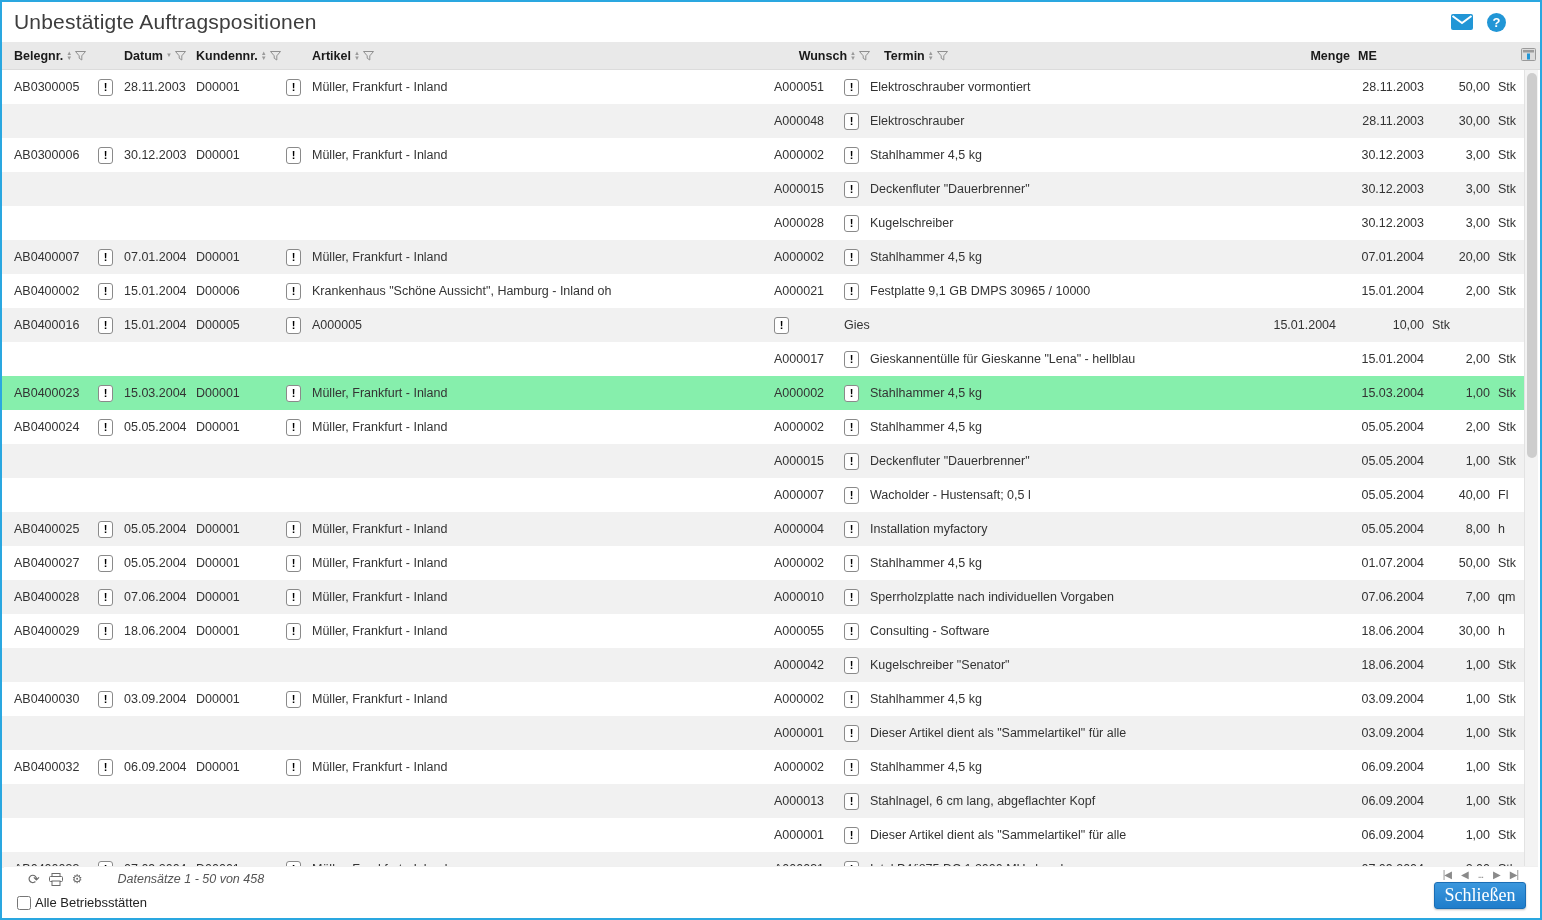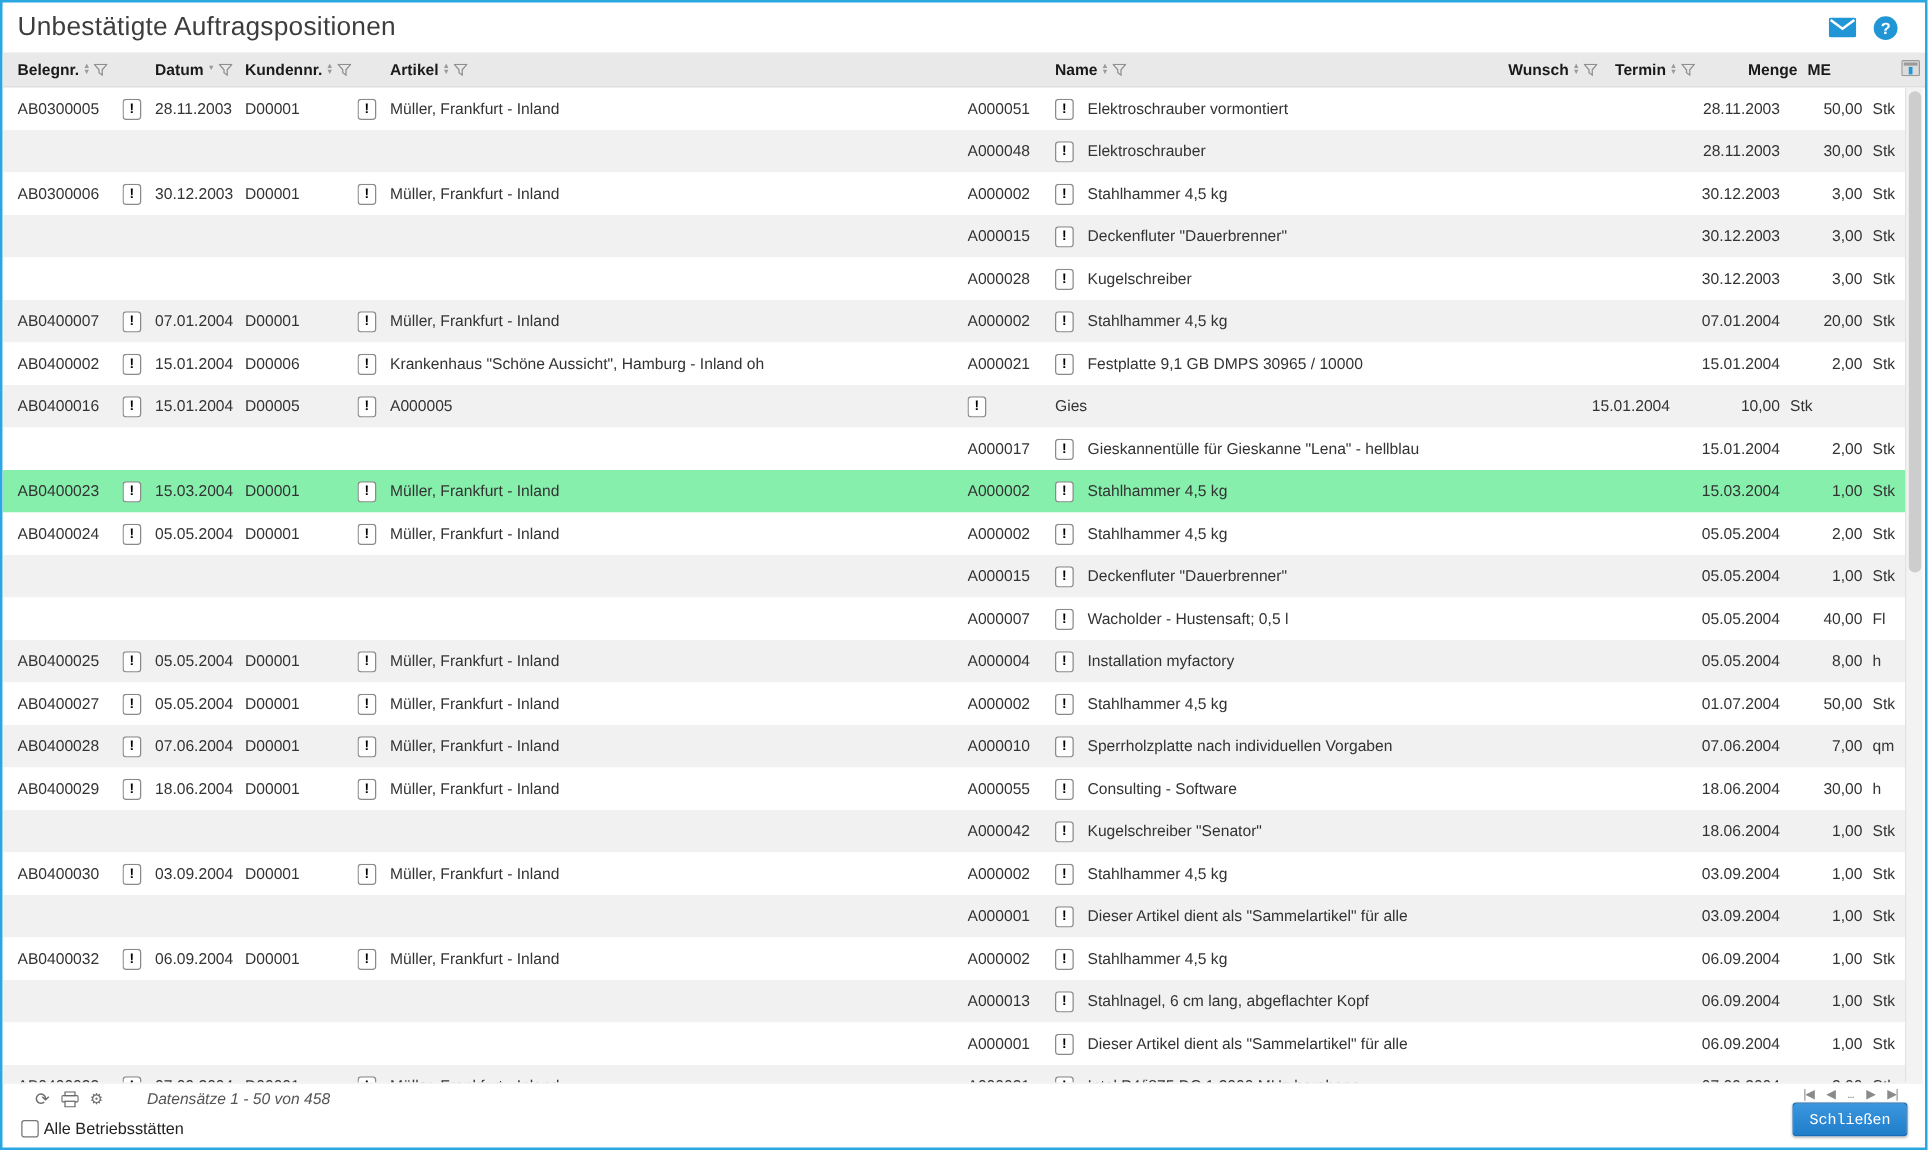--- a/index.html
+++ b/index.html
@@ -6,21 +6,21 @@
   html,body { width:1542px; height:920px; }
   body {
     font-family:"Liberation Sans", sans-serif;
     background:#ffffff;
     border:2px solid #2aa7e0;
     position:relative;
     overflow:hidden;
     color:#333;
   }
   
-  .titlebar { height:40px; display:flex; align-items:center; padding:0 14px 0 12px; }
+  .titlebar { height:40px; display:flex; align-items:center; padding:0 26px 0 12px; }
   .page-title { font-size:21px; color:#3d3d3d; letter-spacing:0.2px; }
   .titlebar-icons { margin-left:auto; display:flex; align-items:center; gap:14px; padding-right:8px; }
   .mail-btn svg { display:block; }
   .help-btn {
     width:19px; height:19px; border-radius:50%; background:#2196d6;
     color:#fff; font-size:13px; font-weight:bold; display:flex; align-items:center; justify-content:center;
     cursor:pointer;
   }
   
   .grid {
@@ -68,21 +68,21 @@
   .foot-toolbar { display:flex; align-items:center; height:24px; padding-left:24px; }
   .tool-icon { color:#6b6b6b; font-size:14px; margin-right:9px; cursor:pointer; display:flex; align-items:center; }
   .record-info { font-style:italic; color:#555; font-size:12.5px; margin-left:26px; }
   .foot-check { display:flex; align-items:center; padding-left:13px; margin-top:4px; font-size:13px; color:#222; }
   .foot-check input { width:14px; height:14px; margin-right:4px; }
   .pagination { position:absolute; right:20px; top:2px; display:flex; align-items:center; gap:10px; color:#8a8a8a; font-size:10px; }
   .pg { cursor:pointer; user-select:none; letter-spacing:-1px; }
   .close-btn {
     position:absolute; right:12px; bottom:7px; width:92px; height:27px;
     background:linear-gradient(#3b97dd,#1f7dcb); border:1px solid #1a6db4; border-radius:3px;
-    color:#fff; font-size:12px; font-family:Liberation Mono, monospace; cursor:pointer;
+    color:#fff; font-size:18px; font-family:Liberation Serif, serif; cursor:pointer;
     box-shadow:0 1px 2px rgba(0,0,0,0.25);
   }
 </style>
 </head>
 <body>
 
 <div class="titlebar">
   <span class="page-title">Unbestätigte Auftragspositionen</span>
   <div class="titlebar-icons">
     <span class="mail-btn">
@@ -139,32 +139,20 @@
         <span>▲</span>
         <span>▼</span>
       </span>
     <span class="funnel">
         <svg width="11" height="10" viewBox="0 0 11 10">
           <path d="M0.5 0.5 H10.5 L6.8 4.8 V9 L4.2 7.2 V4.8 Z" fill="none" stroke="#8f8f8f"></path>
         </svg>
       </span>
   </div>
   <div class="th"></div>
-  <div class="th">
-    <span>Name</span>
-    <span class="sorter">
-        <span>▲</span>
-        <span>▼</span>
-      </span>
-    <span class="funnel">
-        <svg width="11" height="10" viewBox="0 0 11 10">
-          <path d="M0.5 0.5 H10.5 L6.8 4.8 V9 L4.2 7.2 V4.8 Z" fill="none" stroke="#8f8f8f"></path>
-        </svg>
-      </span>
-  </div>
   <div class="th right">
     <span>Wunsch</span>
     <span class="sorter">
         <span>▲</span>
         <span>▼</span>
       </span>
     <span class="funnel">
         <svg width="11" height="10" viewBox="0 0 11 10">
           <path d="M0.5 0.5 H10.5 L6.8 4.8 V9 L4.2 7.2 V4.8 Z" fill="none" stroke="#8f8f8f"></path>
         </svg>

